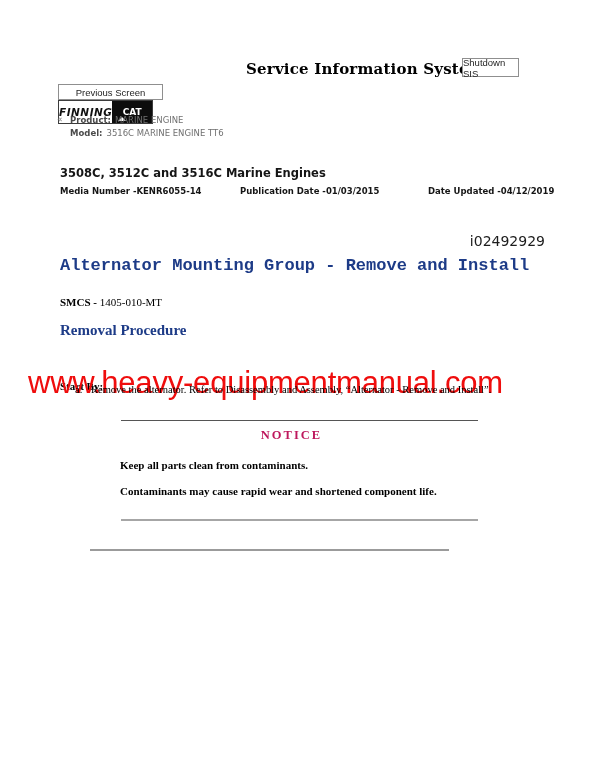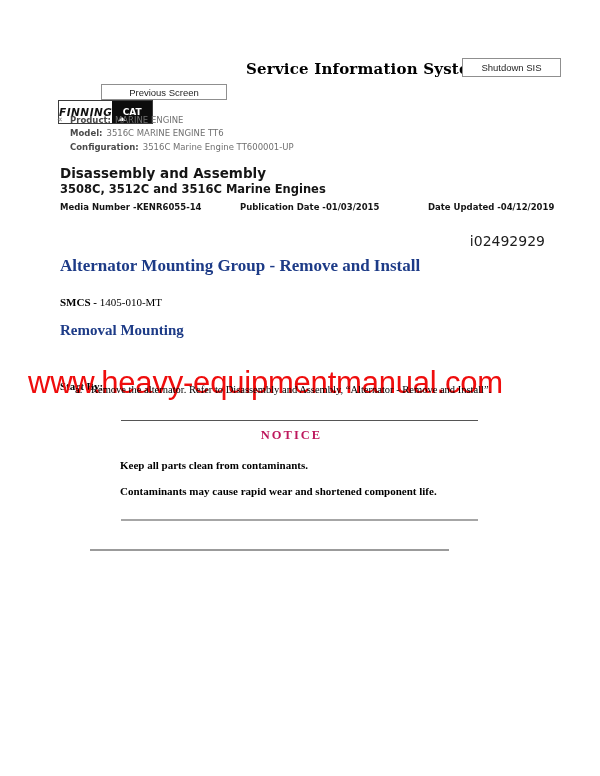--- a/index.html
+++ b/index.html
@@ -17,22 +17,22 @@
   .cat-box { width:40px; background:#0d0d0d; color:#fff; position:relative;
               display:flex; align-items:center; justify-content:center;
               font-family:"DejaVu Sans", sans-serif; font-weight:bold; font-size:9px; }
   .cat-tri { position:absolute; left:6px; bottom:2px; width:0; height:0;
               border-left:4px solid transparent; border-right:4px solid transparent;
               border-bottom:4px solid #ffffff; }
 
   .btn { border:1px solid #8f8f8f; background:#ffffff; color:#1f1f1f;
          display:flex; align-items:center; justify-content:center;
          font-family:"Liberation Sans", sans-serif; font-size:9.5px; cursor:pointer; }
-  .prev-btn { left:58px; top:84px; width:126px; height:16px;margin-left:43px; }
-  .shutdown-btn { left:462px; top:58px; width:99px; height:19px; }
+  .prev-btn { left:58px; top:84px; width:105px; height:16px; }
+  .shutdown-btn { left:462px; top:58px; width:57px; height:19px; }
 
   .sis-title { left:246px; top:60px; font-family:"DejaVu Serif", serif;
                font-weight:bold; font-size:15px; color:#000; letter-spacing:0.2px; }
 
   
   .product-block { left:57px; top:113px; font-family:"DejaVu Sans", sans-serif;
                    font-size:8.5px; }
   .p-row { display:flex; gap:4px; height:13.5px; align-items:center; }
   .p-row.indent { padding-left:13px; }
   .back-chevron { width:9px; color:#6e6e6e; font-size:9px; line-height:1; cursor:pointer; }
@@ -45,21 +45,21 @@
   .doc-sub   { font-weight:bold; font-size:11.5px; margin-top:1px; }
   .media-row { position:relative; margin-top:6px; height:11px;
                font-weight:bold; font-size:8.5px; width:500px; }
   .media-row span { position:absolute; top:0; white-space:nowrap; }
   .m1 { left:0; } .m2 { left:180px; } .m3 { left:368px; }
 
   .info-number { left:460px; top:233px; width:85px; text-align:right;
                  font-family:"DejaVu Sans", sans-serif; font-size:14px; color:#1c1c1c; }
 
   
-  .article-title { left:60px; top:256px; font-family:Liberation Serif, serif;
+  .article-title { left:60px; top:256px; font-family:Liberation Mono, monospace;
                    font-weight:bold; font-size:17px; color:#1d3b87; }
   .smcs { left:60px; top:296px; font-family:"Liberation Serif", serif; font-size:11px; color:#000; }
   .smcs .lbl { font-weight:bold; }
   .removal-heading { left:60px; top:322px; font-family:"Liberation Serif", serif;
                      font-weight:bold; font-size:15px; color:#1d3b87; }
   .start-by { left:60px; top:359px; font-family:"Liberation Serif", serif;
               font-weight:bold; font-size:11px; color:#000;margin-top:21px; }
   .step { left:75px; top:384px; width:472px; display:flex; z-index:2;
           font-family:"Liberation Serif", serif; font-size:10.5px; color:#000; }
   .step-marker { width:16px; flex:none; }
@@ -101,45 +101,40 @@
 <div class="abs product-block">
   <div class="p-row">
     <span class="back-chevron">«</span>
     <span class="p-label">Product:</span>
     <span class="p-value">MARINE ENGINE</span>
   </div>
   <div class="p-row indent">
     <span class="p-label">Model:</span>
     <span class="p-value">3516C MARINE ENGINE TT6</span>
   </div>
-  <div class="p-row indent">
-    <span class="p-label">Configuration:</span>
-    <span class="p-value">3516C Marine Engine TT600001-UP</span>
-  </div>
 </div>
 
 <div class="abs doc-block">
-  <div class="doc-title">Disassembly and Assembly</div>
   <div class="doc-sub">3508C, 3512C and 3516C Marine Engines</div>
   <div class="media-row">
     <span class="m1">Media Number -KENR6055-14</span>
     <span class="m2">Publication Date -01/03/2015</span>
     <span class="m3">Date Updated -04/12/2019</span>
   </div>
 </div>
 
 <div class="abs info-number">i02492929</div>
 
 <div class="abs article-title">Alternator Mounting Group - Remove and Install</div>
 
 <div class="abs smcs">
   <span class="lbl">SMCS -</span><span> 1405-010-MT</span>
 </div>
 
-<div class="abs removal-heading">Removal Mounting</div>
+<div class="abs removal-heading">Removal Procedure</div>
 
 <div class="abs start-by">Start By:</div>
 
 <div class="abs watermark">www.heavy-equipmentmanual.com</div>
 
 <div class="abs step">
   <span class="step-marker">a.</span>
   <span>Remove the alternator. Refer to Disassembly and Assembly, “Alternator - Remove and Install”.</span>
 </div>
 

